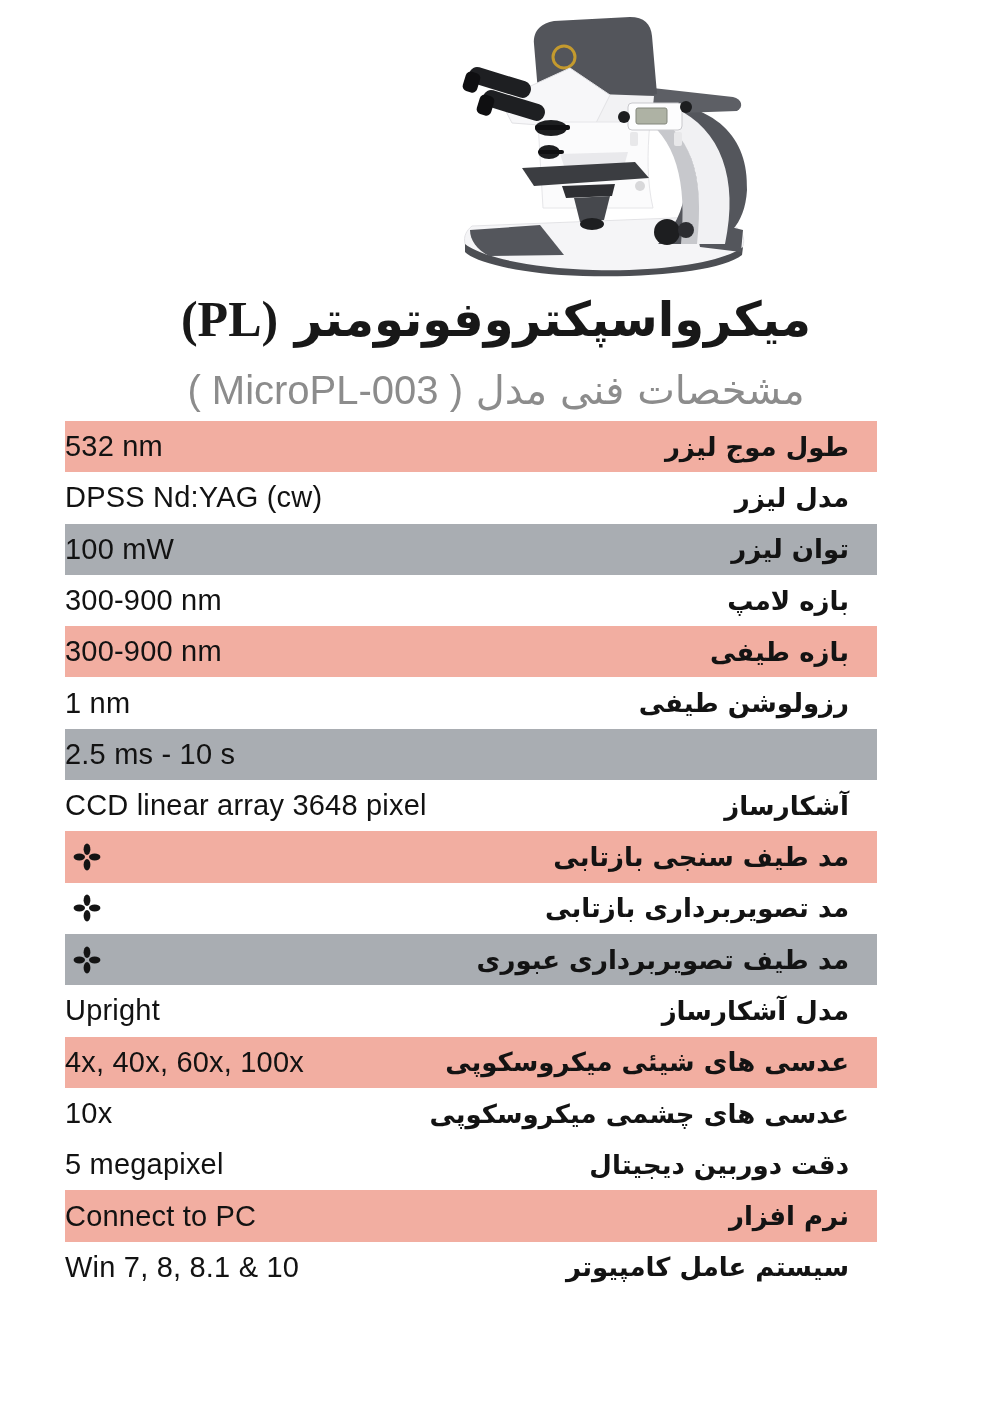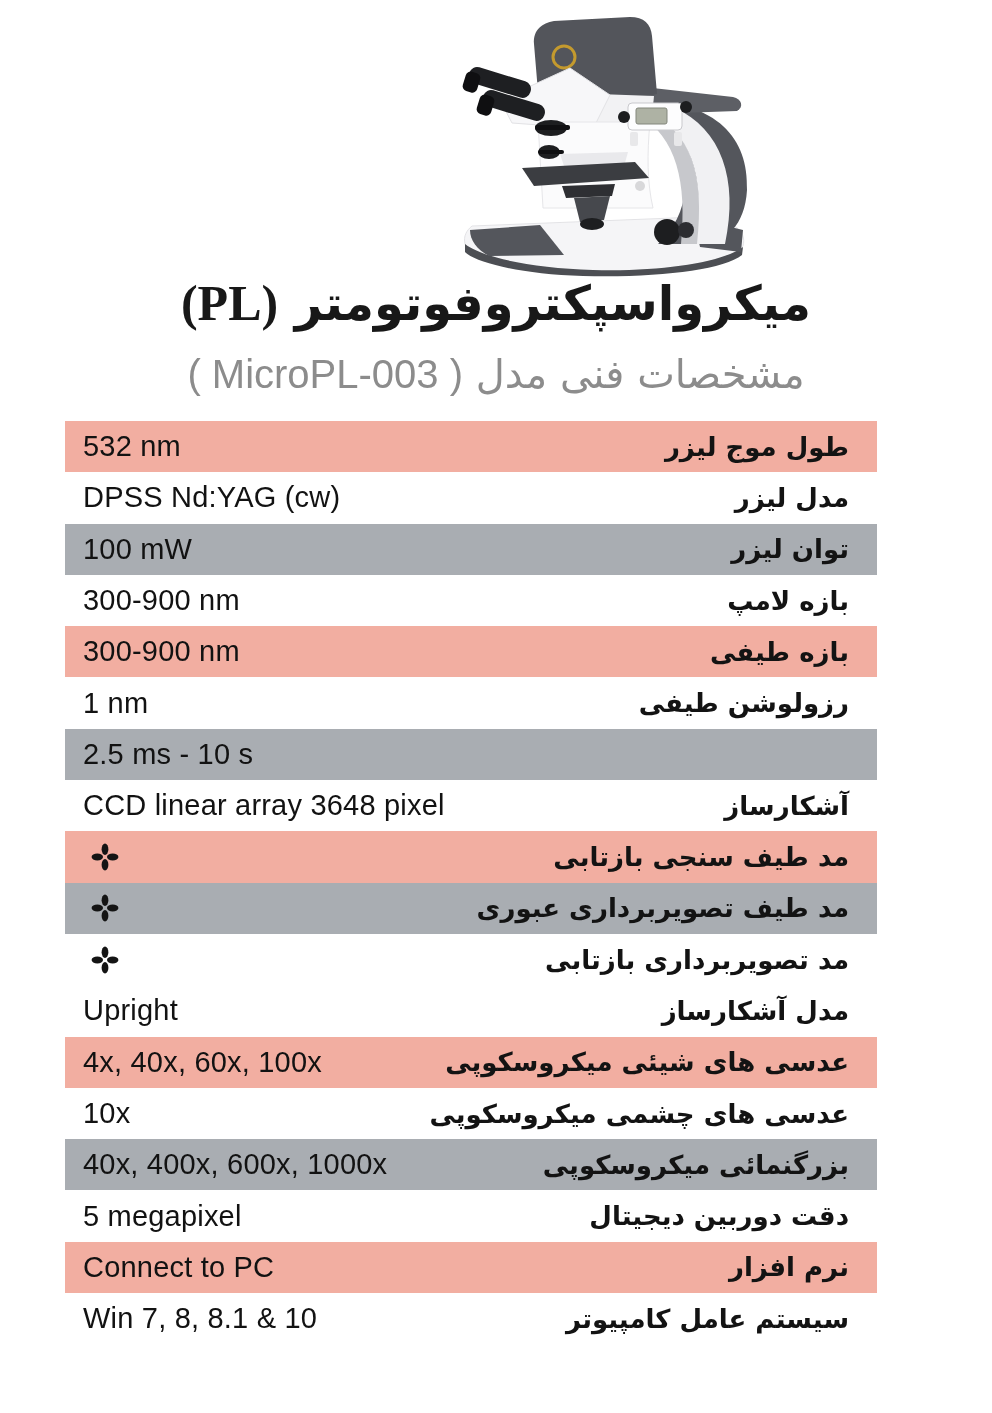--- a/index.html
+++ b/index.html
@@ -7,41 +7,41 @@
     width:992px;height:1413px;background:#ffffff;position:relative;overflow:hidden;
     font-family:"Liberation Sans",sans-serif;
   }
   .page{position:absolute;inset:0;}
 
   
   .microscope{position:absolute;left:442px;top:4px;width:332px;height:276px;}
   .microscope svg{width:100%;height:100%;display:block;}
 
   
-  .header{position:absolute;left:0;top:276px;width:992px;text-align:center;}
+  .header{position:absolute;left:0;top:292px;width:992px;text-align:center;}
   .title{
     margin:0;font-size:48px;line-height:1.1;font-weight:bold;color:#181818;
     font-family:"DejaVu Sans",sans-serif;
   }
   .title .title-latin{
     font-family:"Liberation Serif",serif;font-weight:bold;font-size:50px;color:#181818;
   }
   .subtitle{
     margin-top:20px;font-size:40px;color:#8c8c8c;font-family:"DejaVu Sans",sans-serif;
   }
   .subtitle .subtitle-latin{font-family:"Liberation Sans",sans-serif;color:#8c8c8c;}
 
   
   .spec-table{position:absolute;left:65px;top:421px;width:812px;}
   .spec-row{height:51.3px;display:flex;align-items:center;justify-content:space-between;}
   .tone-salmon{background:var(--salmon,#F2AEA1);}
   .tone-gray{background:var(--gray,#A9ADB2);}
   .tone-white{background:transparent;align-items:center;}
   .spec-value{
-    padding-left:18px;font-size:29px;color:#121212;display:flex;align-items:center;
+    font-size:29px;color:#121212;display:flex;align-items:center;
     font-family:"Liberation Sans",sans-serif;letter-spacing:0.2px;white-space:nowrap;
   }
   .petal-icon{width:28px;height:28px;margin-left:8px;display:none;flex:0 0 auto;}
   .spec-label{
     padding-right:28px;font-size:26px;font-weight:bold;color:#131313;
     font-family:"DejaVu Sans",sans-serif;white-space:nowrap;
   }
 </style>
 </head>
 <body>
@@ -192,48 +192,48 @@
           <ellipse cx="12" cy="18.6" rx="2.9" ry="4.9"></ellipse>
           <ellipse cx="5.4" cy="12" rx="4.9" ry="2.9"></ellipse>
           <ellipse cx="18.6" cy="12" rx="4.9" ry="2.9"></ellipse>
         </g>
       </svg>
       <span class="value-text"></span>
     </div>
     <div class="spec-label" dir="rtl">مد  طیف سنجی بازتابی</div>
   </div>
 
-  <div class="spec-row tone-gray">
+  <div class="spec-row tone-white">
     <div class="spec-value">
       <svg class="petal-icon" viewBox="0 0 24 24" style="display: inline-block;">
         <g fill="#141414">
           <ellipse cx="12" cy="5.4" rx="2.9" ry="4.9"></ellipse>
           <ellipse cx="12" cy="18.6" rx="2.9" ry="4.9"></ellipse>
           <ellipse cx="5.4" cy="12" rx="4.9" ry="2.9"></ellipse>
           <ellipse cx="18.6" cy="12" rx="4.9" ry="2.9"></ellipse>
         </g>
       </svg>
       <span class="value-text"></span>
     </div>
-    <div class="spec-label" dir="rtl">مد  طیف تصویربرداری عبوری</div>
-  </div>
-
-  <div class="spec-row tone-white">
+    <div class="spec-label" dir="rtl">مد  تصویربرداری بازتابی</div>
+  </div>
+
+  <div class="spec-row tone-gray">
     <div class="spec-value">
       <svg class="petal-icon" viewBox="0 0 24 24" style="display: inline-block;">
         <g fill="#141414">
           <ellipse cx="12" cy="5.4" rx="2.9" ry="4.9"></ellipse>
           <ellipse cx="12" cy="18.6" rx="2.9" ry="4.9"></ellipse>
           <ellipse cx="5.4" cy="12" rx="4.9" ry="2.9"></ellipse>
           <ellipse cx="18.6" cy="12" rx="4.9" ry="2.9"></ellipse>
         </g>
       </svg>
       <span class="value-text"></span>
     </div>
-    <div class="spec-label" dir="rtl">مد  تصویربرداری بازتابی</div>
+    <div class="spec-label" dir="rtl">مد  طیف تصویربرداری عبوری</div>
   </div>
 
   <div class="spec-row tone-white">
     <div class="spec-value">
 
       <span class="value-text">Upright</span>
     </div>
     <div class="spec-label" dir="rtl">مدل آشکارساز</div>
   </div>
 
@@ -246,27 +246,20 @@
   </div>
 
   <div class="spec-row tone-white">
     <div class="spec-value">
 
       <span class="value-text">10x</span>
     </div>
     <div class="spec-label" dir="rtl">عدسی های چشمی میکروسکوپی</div>
   </div>
 
-  <div class="spec-row tone-gray">
-    <div class="spec-value">
-
-      <span class="value-text">40x, 400x, 600x, 1000x</span>
-    </div>
-    <div class="spec-label" dir="rtl">بزرگنمائی میکروسکوپی</div>
-  </div>
 
   <div class="spec-row tone-white">
     <div class="spec-value">
 
       <span class="value-text">5 megapixel</span>
     </div>
     <div class="spec-label" dir="rtl">دقت دوربین دیجیتال</div>
   </div>
 
   <div class="spec-row tone-salmon">

